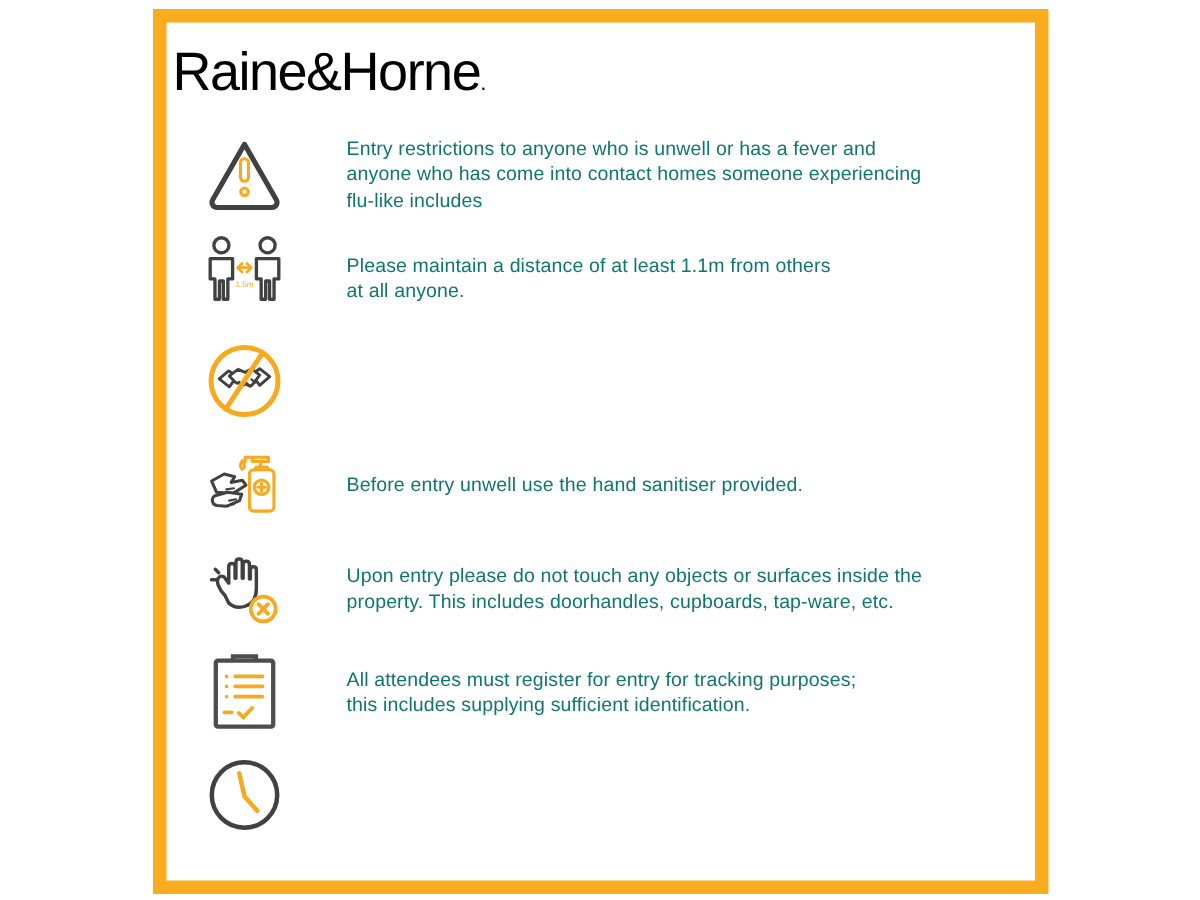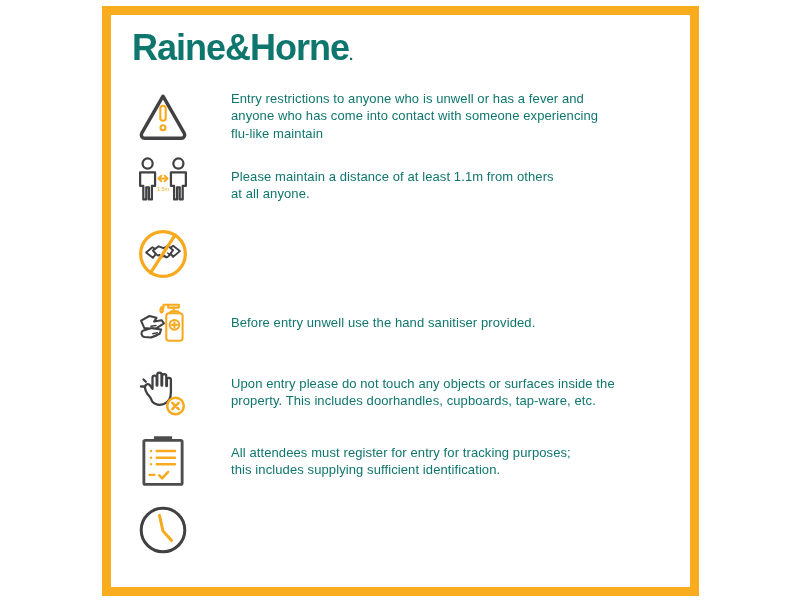--- a/index.html
+++ b/index.html
@@ -2,22 +2,22 @@
 <html><head>
 <meta charset="utf-8">
 <style>
   * { margin:0; padding:0; box-sizing:border-box; }
   html,body { width:800px; height:600px; background:#ffffff; font-family:"Liberation Sans",sans-serif; overflow:hidden; }
   .card {
     position:absolute; left:102px; top:6px; width:597px; height:590px;
     border:9px solid #F8AC1E; background:#ffffff;
   }
   .logo {
-    margin:13px 0 0 21px; font-size:36px; font-weight:700;
-    color:#0f766e; letter-spacing:-1px; line-height:1.1;
+    margin:13px 0 0 4px; font-size:36px; font-weight:400;
+    color:#000000; letter-spacing:-1px; line-height:1.1;
   }
   .logo .logo-dot { font-size:15px; letter-spacing:0; }
   .rows { margin-top:14px; }
   .row { display:flex; align-items:center; height:69px; padding-left:20px; }
   .icon-cell { flex:0 0 64px; display:flex; justify-content:center; align-items:center; }
   .text-cell {
     margin-left:36px; color:#0f766e; font-size:13px; line-height:17.5px;
     white-space:nowrap; letter-spacing:0.1px;
   }
 </style>
@@ -33,22 +33,22 @@
     <div class="row">
       <div class="icon-cell">
         <svg width="52" height="48" viewBox="0 0 52 48">
           <path d="M26 4.2 L47.2 41.2 a3.4 3.4 0 0 1 -2.9 5.1 H7.7 a3.4 3.4 0 0 1 -2.9 -5.1 Z" fill="none" stroke="#414042" stroke-width="3.4" stroke-linejoin="round"></path>
           <rect x="23.3" y="13.8" width="5.4" height="15" rx="2.7" fill="none" stroke="#F8A91D" stroke-width="2.1"></rect>
           <circle cx="26" cy="35.8" r="2.5" fill="none" stroke="#F8A91D" stroke-width="2.1"></circle>
         </svg>
       </div>
       <div class="text-cell">
         <div>Entry restrictions to anyone who is unwell or has a fever and</div>
-        <div>anyone who has come into contact with someone experiencing</div>
-        <div>flu-like maintain</div>
+        <div>anyone who has come into contact homes someone experiencing</div>
+        <div>flu-like includes</div>
       </div>
     </div>
 
     <div class="row">
       <div class="icon-cell">
         <svg width="56" height="58" viewBox="0 0 60 62">
           <g fill="none" stroke="#414042" stroke-width="2.4" stroke-linejoin="round">
             <circle cx="13.5" cy="8" r="5.4"></circle>
             <circle cx="46.5" cy="8" r="5.4"></circle>
             <path d="M5.5 17.5 h16 v14.5 h-3.4 v14.5 h-3.2 v-13 h-2.8 v13 h-3.2 V32 H5.5 Z"></path>

